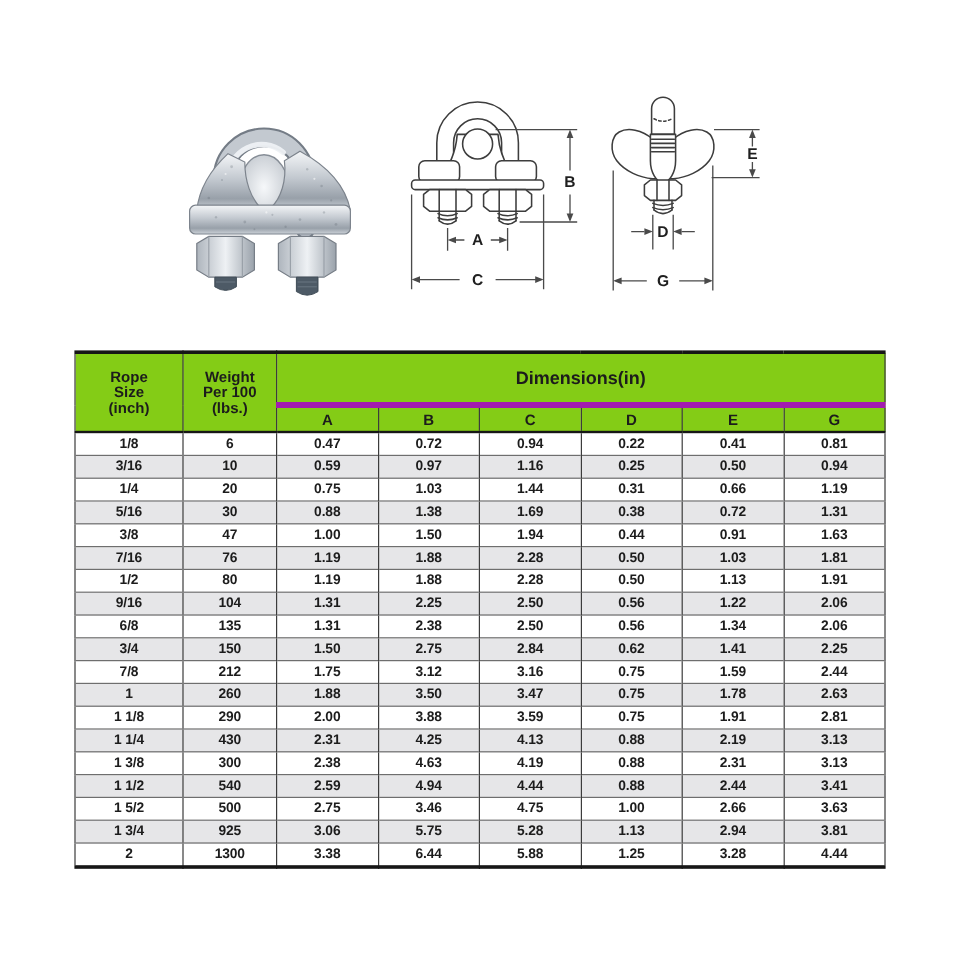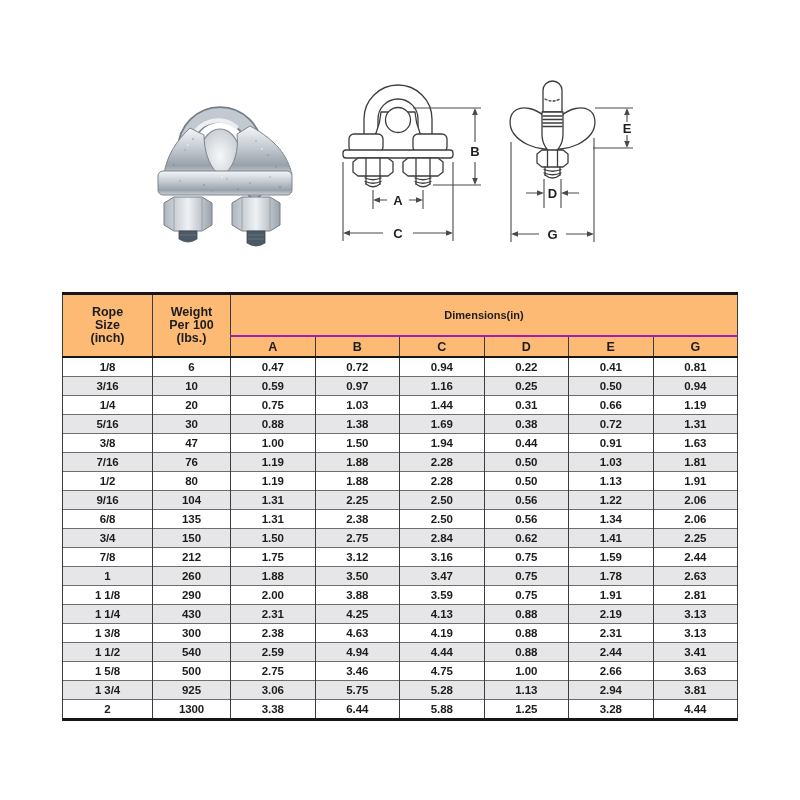--- a/index.html
+++ b/index.html
@@ -19,23 +19,23 @@
 
   
   .table-wrap{position:absolute;left:62px;top:292px;width:676px;}
   table.spec{border-collapse:collapse;width:676px;table-layout:fixed;
     border-top:3px solid #161616;border-bottom:3px solid #161616;
     border-left:1px solid #3c3c3c;border-right:1px solid #3c3c3c;}
   table.spec col.c-rope{width:90px;}
   table.spec col.c-weight{width:78px;}
   table.spec th,table.spec td{border-left:1px solid #3c3c3c;border-right:1px solid #3c3c3c;
     text-align:center;vertical-align:middle;padding:0;color:#1c1c1c;}
-  thead th{background:#fdba74;font-weight:bold;}
+  thead th{background:#84cc16;font-weight:bold;}
   th.h-main{font-size:12.5px;line-height:13px;white-space:pre-line;height:60px;}
-  th.h-dims{font-size:11px;height:40px;border-bottom:2px solid #a21caf;}
+  th.h-dims{font-size:15px;height:40px;border-bottom:5px solid #a21caf;}
   tr.h-letters th{font-size:12.5px;height:19px;border-bottom:2px solid #161616;}
   th.h-span2{border-bottom:2px solid #161616;}
   tbody td{font-size:11.5px;font-weight:bold;height:18px;letter-spacing:-0.1px;
     border-top:1px solid #6e6e6e;}
   tbody tr.alt td{background:#e6e6e8;}
 </style>
 </head>
 <body>
 
 <div class="page">
@@ -426,21 +426,21 @@
             <td>1 1/2</td>
             <td>540</td>
             <td>2.59</td>
             <td>4.94</td>
             <td>4.44</td>
             <td>0.88</td>
             <td>2.44</td>
             <td>3.41</td>
           </tr>
           <tr>
-            <td>1 5/8</td>
+            <td>1 5/2</td>
             <td>500</td>
             <td>2.75</td>
             <td>3.46</td>
             <td>4.75</td>
             <td>1.00</td>
             <td>2.66</td>
             <td>3.63</td>
           </tr>
           <tr class="alt">
             <td>1 3/4</td>

